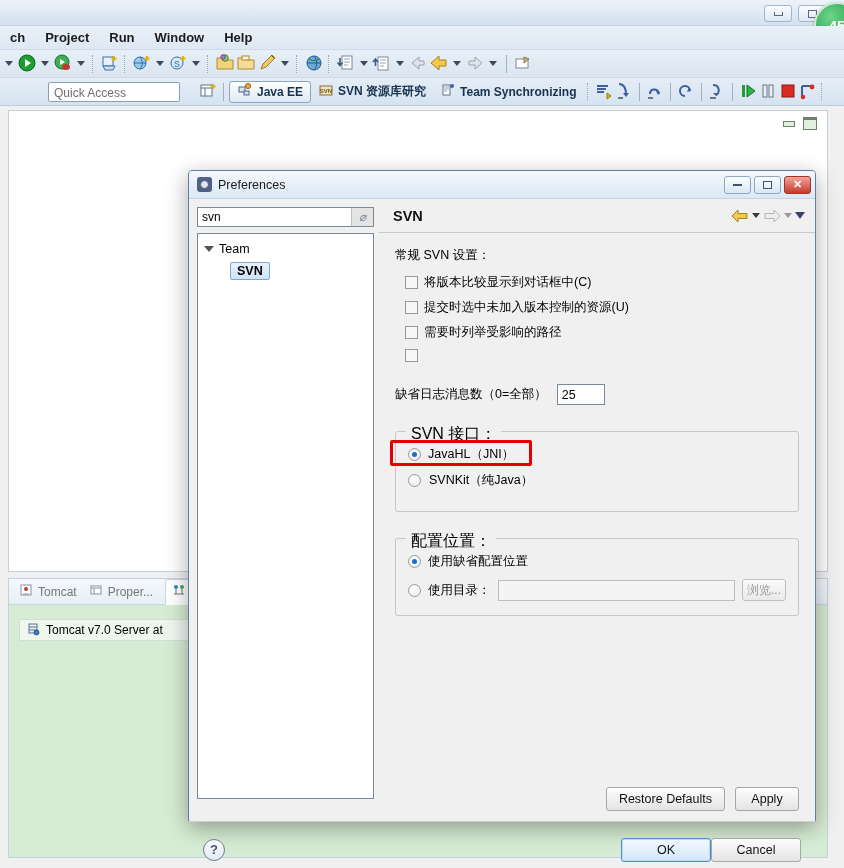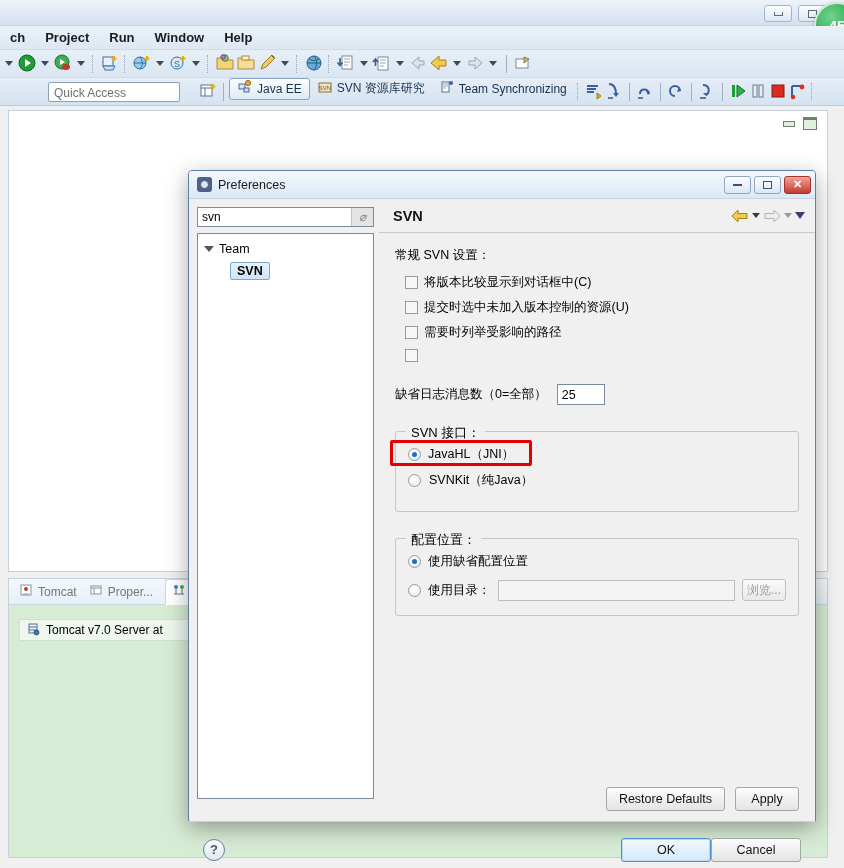--- a/index.html
+++ b/index.html
@@ -61,21 +61,21 @@
            border-top:5px solid #3c4a5c; margin:0 3px; }
   .sep-dots { width:4px; height:18px; border-left:1px dotted #9aa8b8; margin:0 3px; }
   .sep-line { width:1px; height:18px; background:#9fb0c2; margin:0 5px; }
 
   .quick-access {
     width:132px; height:20px; margin-left:48px;
     border:1px solid #8ba0b6; background:#fff; border-radius:2px;
     font-size:12px; color:#6f6f6f; padding:2px 5px; line-height:16px;
   }
 
-  .persp-bar { display:flex; align-items:flex-start; height:28px; }
+  .persp-bar { display:flex; align-items:center; height:28px;font-weight:bold; }
   .persp-btn {
     display:flex; align-items:center; gap:4px; padding:2px 7px; height:22px;
     font-size:12px; color:#16324f;
   }
   .persp-btn.active {
     border:1px solid #8aa5c0; border-radius:3px;
     background:linear-gradient(180deg,#fdfefe,#dfe9f4);
   }
 
   .editor-area {
@@ -182,21 +182,21 @@
   .spin-input {
     width:48px;height:21px;border:1px solid #7a8a9c;background:#fff;
     font-size:12.5px; padding:2px 4px; line-height:16px;
   }
 
   .group {
     position:relative; border:1px solid #c6c6c6; border-radius:3px;
     margin-top:26px; padding:14px 12px 12px 12px; background:transparent;
   }
   .group > .g-title {
-    position:absolute; top:-8px; left:10px; background:#f0f0f0; padding:0 5px; font-size:13px;
+    position:absolute; top:-8px; left:10px; background:#f0f0f0; padding:0 5px; font-size:16px;
   }
   .radio-row { display:flex; align-items:center; gap:7px; margin-bottom:9px; font-size:12.5px; }
   .radio {
     width:13px;height:13px;border-radius:50%;border:1px solid #9a9a9a;
     background:radial-gradient(circle at 40% 35%, #ffffff, #e7e7e7);
     display:inline-flex; align-items:center; justify-content:center; flex:none;
   }
   .radio.on::after{content:"";width:5px;height:5px;border-radius:50%;background:#1a6fc4;}
 
   .red-box {

